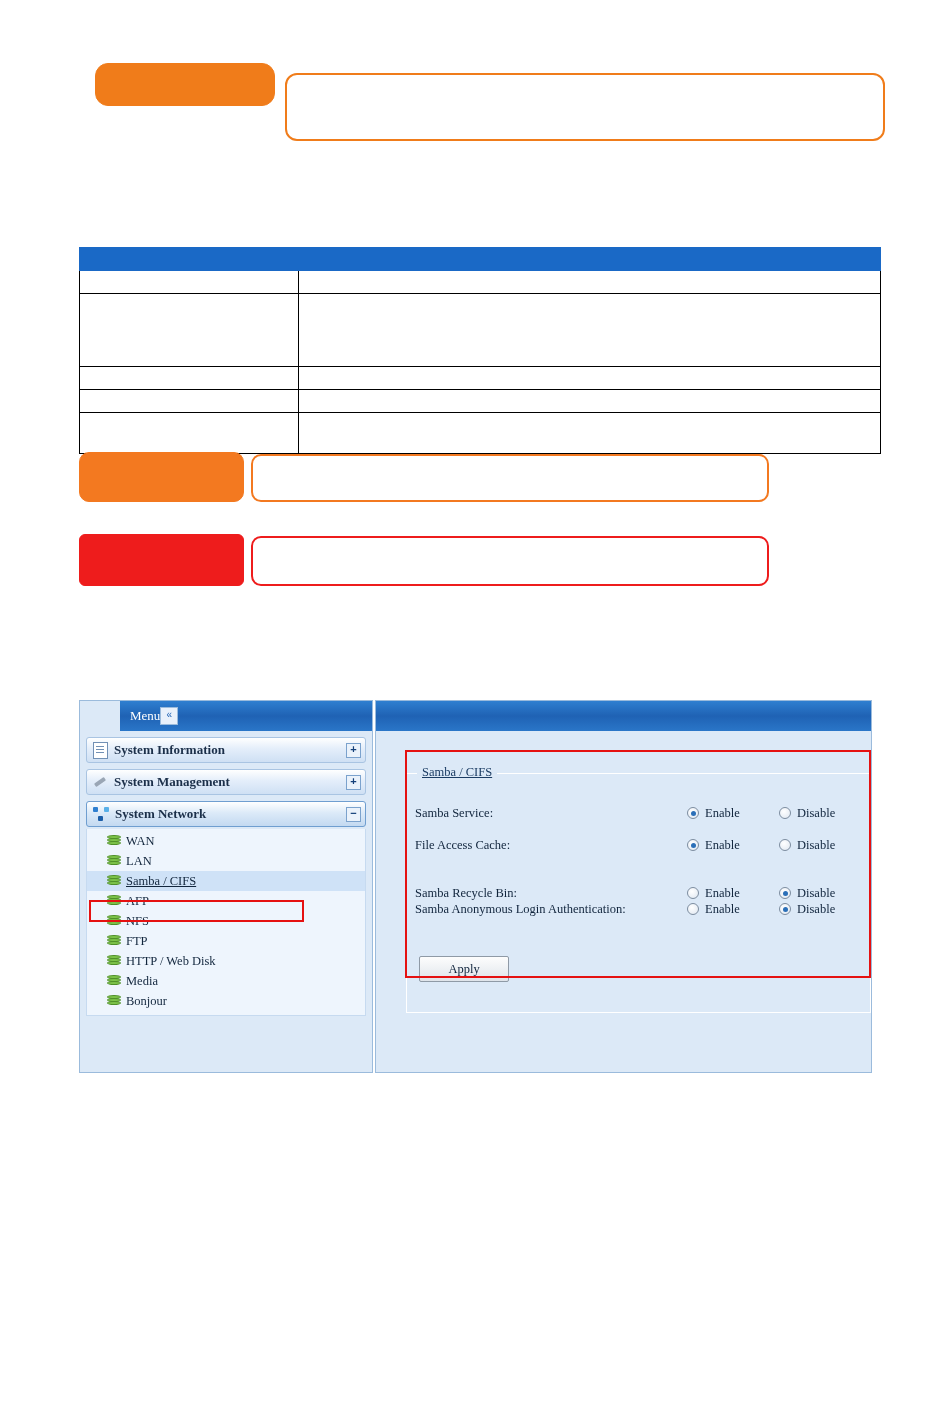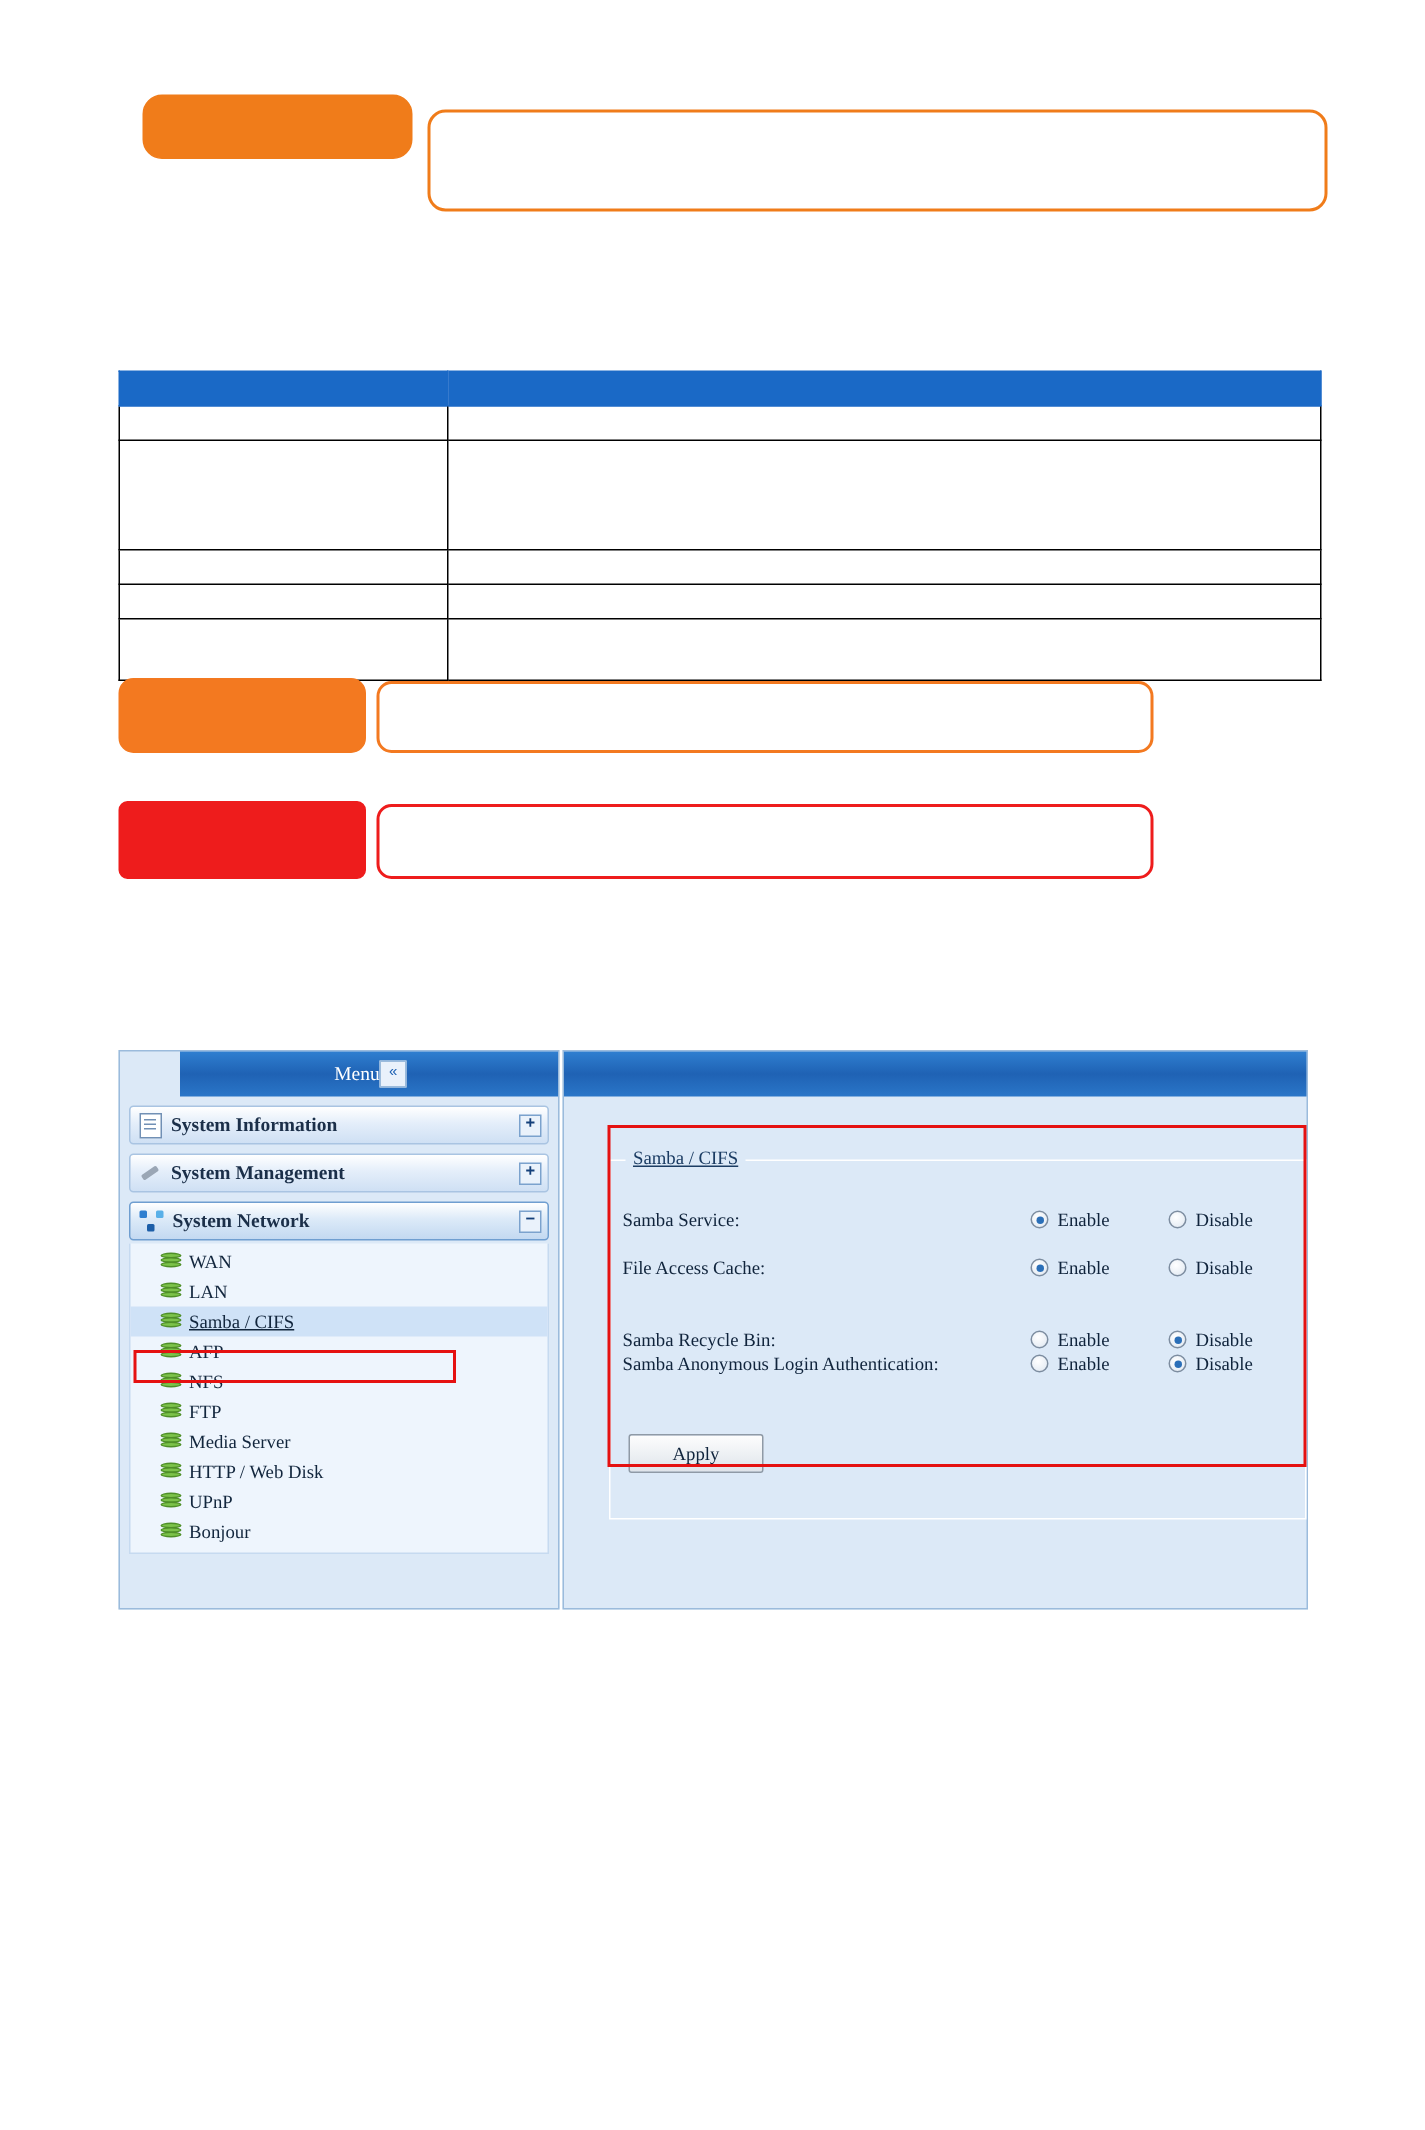--- a/index.html
+++ b/index.html
@@ -145,21 +145,21 @@
     height: 373px;
     background: #dce9f7;
     border: 1px solid #9bbbdc;
     box-sizing: border-box;
   }
   #menu-header {
     height: 30px;
     background: linear-gradient(to bottom, #2f7fd0 0%, #1f62b4 50%, #2a76c8 100%);
     display: flex;
     align-items: center;
-    justify-content: center;
+    justify-content: flex-start;
     padding: 0 8px 0 10px;
     box-sizing: border-box;
     margin-left: 40px;
   }
   #menu-header .menu-title {
     color: #ffffff;
     font-size: 13px;
     font-family: "Liberation Serif", serif;
   }
   .collapse-btn {
@@ -542,37 +542,29 @@
             <i></i>
           </span>
         <span class="s-label">FTP</span>
       </div>
       <div class="sub-item">
         <span class="disk-icon">
             <i></i>
             <i></i>
             <i></i>
           </span>
-        <span class="s-label">Media Server</span>
-      </div>
-      <div class="sub-item">
-        <span class="disk-icon">
-            <i></i>
-            <i></i>
-            <i></i>
-          </span>
         <span class="s-label">HTTP / Web Disk</span>
       </div>
       <div class="sub-item">
         <span class="disk-icon">
             <i></i>
             <i></i>
             <i></i>
           </span>
-        <span class="s-label">UPnP</span>
+        <span class="s-label">Media</span>
       </div>
       <div class="sub-item">
         <span class="disk-icon">
             <i></i>
             <i></i>
             <i></i>
           </span>
         <span class="s-label">Bonjour</span>
       </div>
     </div>

